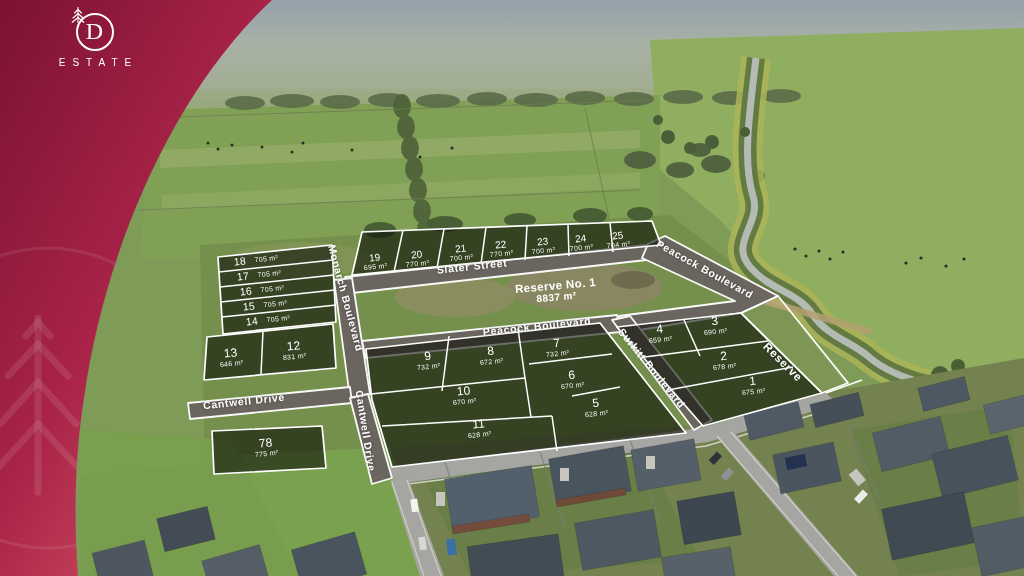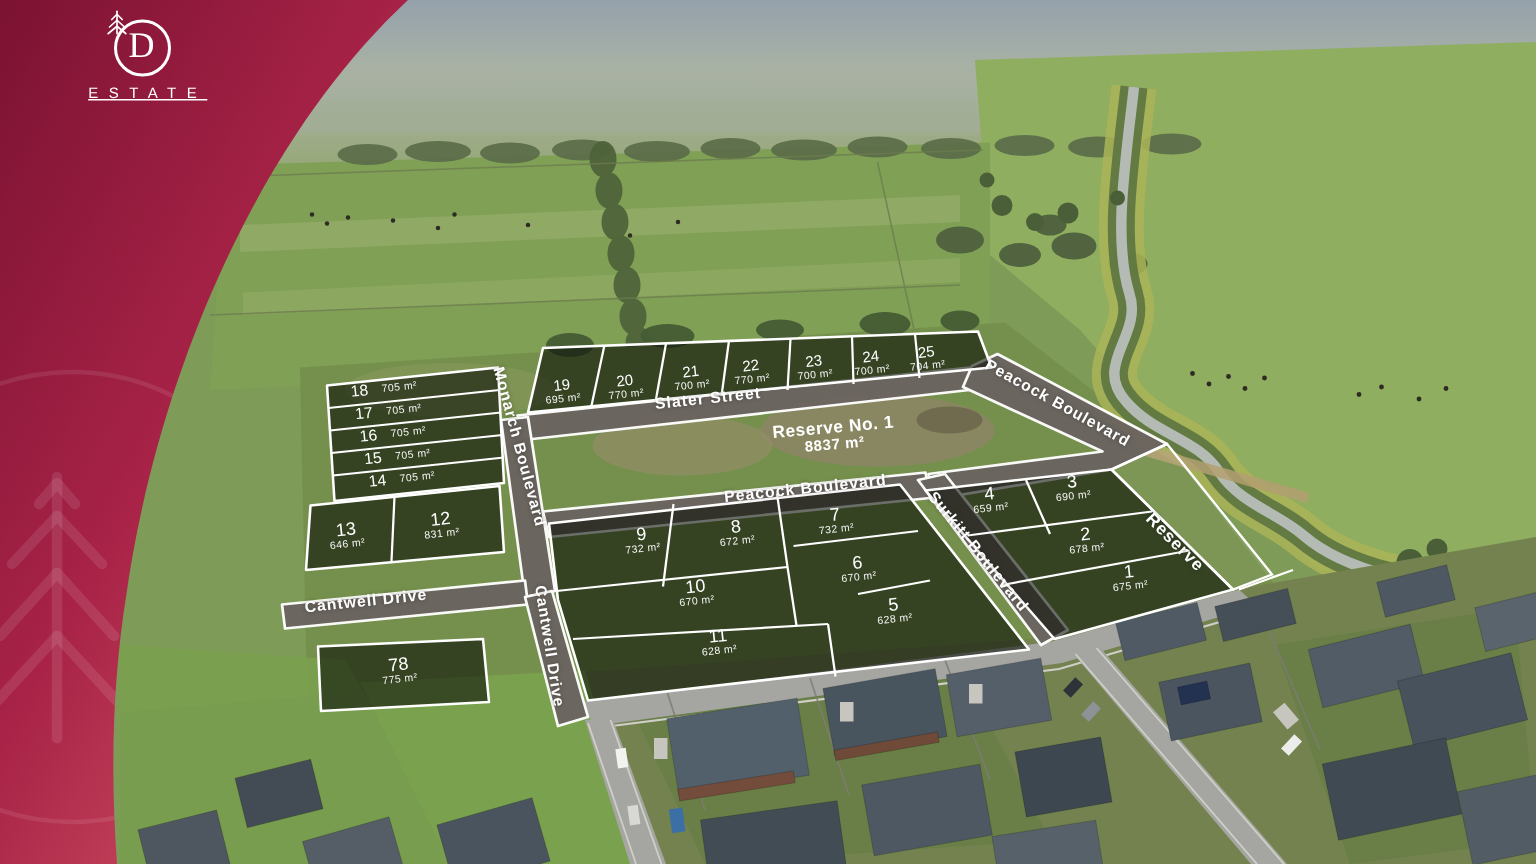--- a/index.html
+++ b/index.html
@@ -21,21 +21,21 @@
   .reserve-label .ra{font:600 10px "Liberation Sans",sans-serif;letter-spacing:.4px;}
   
   .logo{position:absolute;left:4px;top:13px;width:182px;text-align:center;color:#fff;}
   .monogram{position:relative;width:34px;height:34px;margin:0 auto 6px;border:2.2px solid #fff;
     border-radius:50%;}
   .mono-d{position:absolute;left:50%;top:50%;transform:translate(-54%,-52%);
     font:400 24px "Liberation Serif",serif;}
   .mono-tree{position:absolute;left:58%;top:50%;transform:translate(-50%,-50%);}
   .brand-name{font:400 25px "Liberation Serif",serif;letter-spacing:.5px;}
   .brand-sub{margin-top:3px;font:400 10px "Liberation Sans",sans-serif;letter-spacing:7px;
-    padding-left:7px;text-decoration:underline;}
+    padding-left:7px;}
 </style>
 </head>
 <body>
 
 <div class="stage">
 
   <svg width="1024" height="576" viewBox="0 0 1024 576">
     <defs>
       <linearGradient id="haze" x1="0" y1="0" x2="0" y2="1">
         <stop offset="0" stop-color="#95a1ab"></stop>

